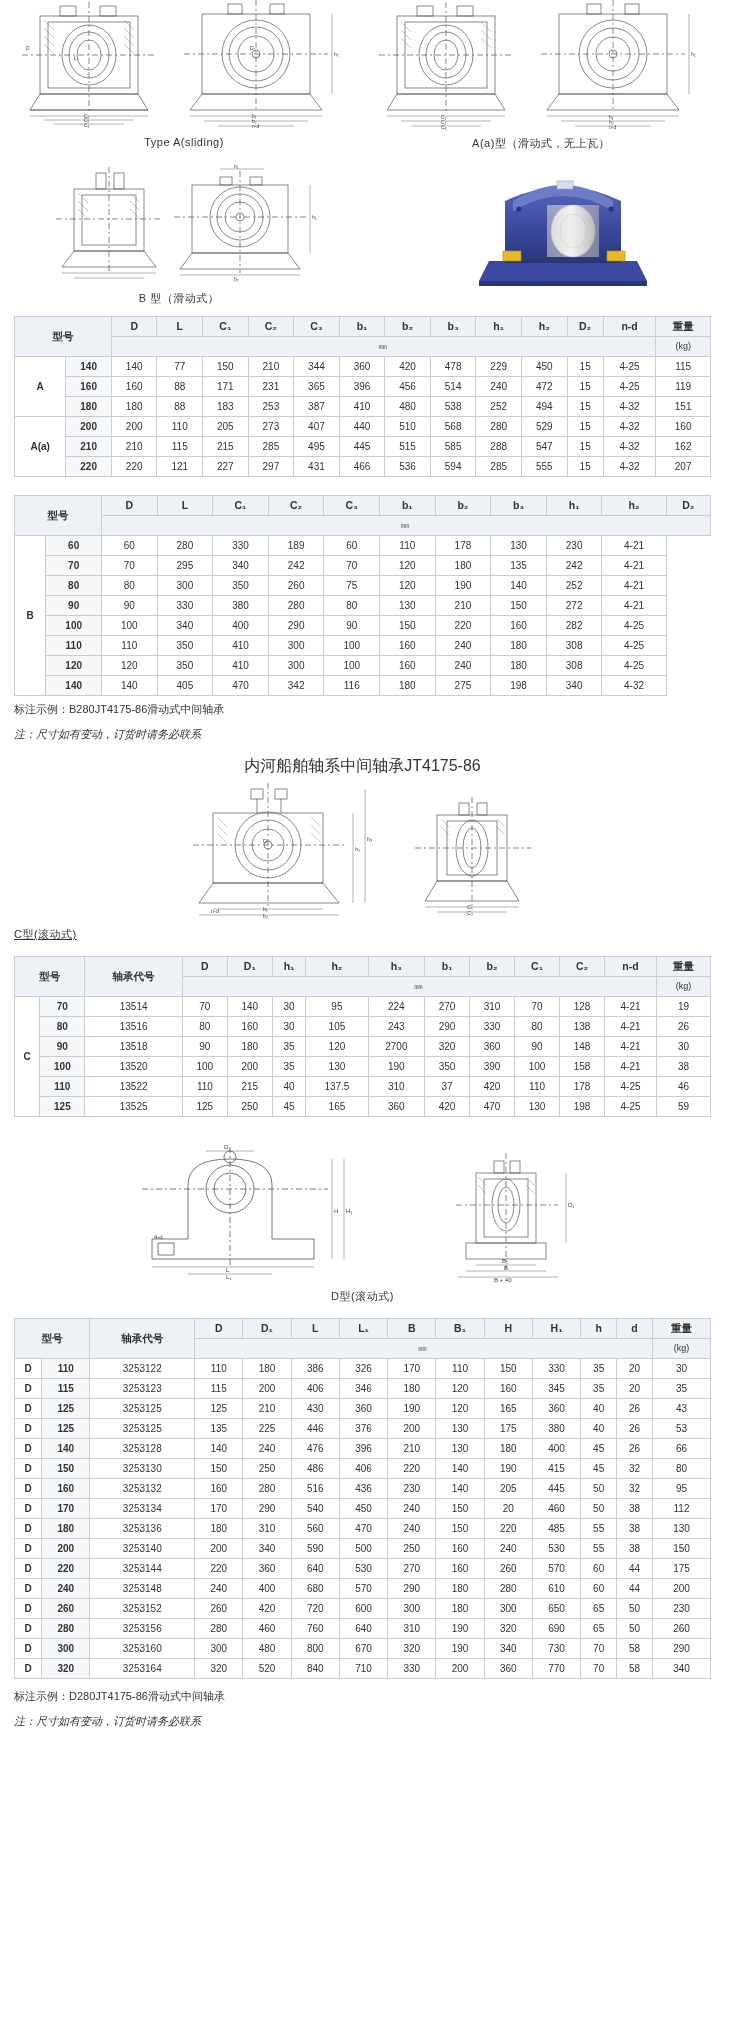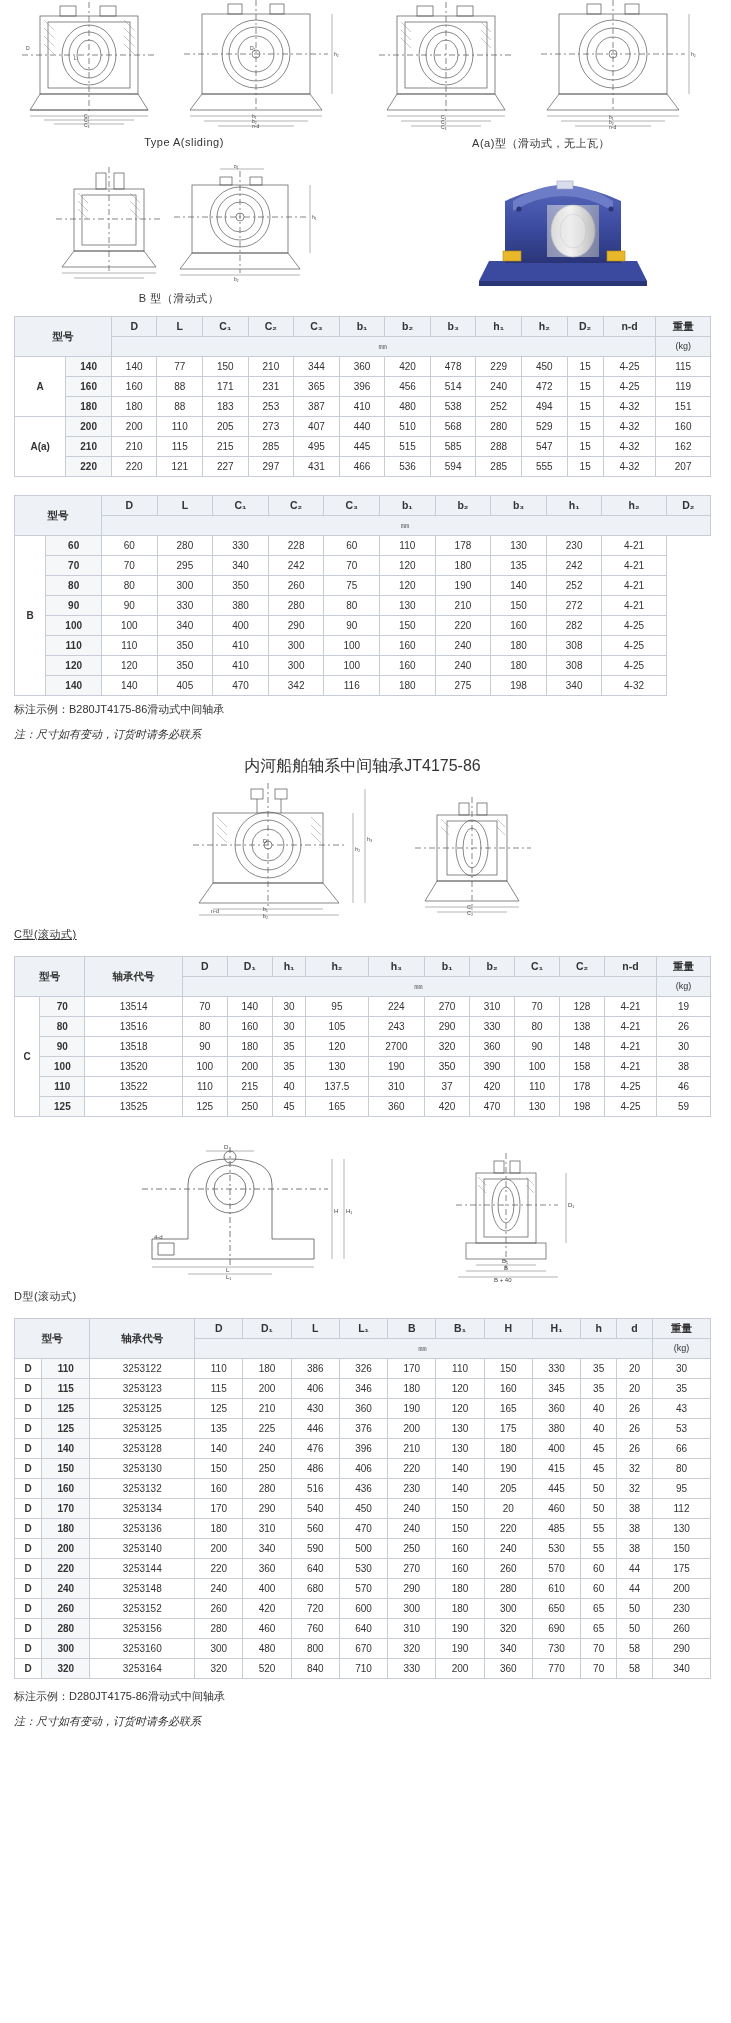--- a/index.html
+++ b/index.html
@@ -430,21 +430,21 @@
         <th colspan="11" class="sub unitline">㎜</th>
       </tr>
     </thead>
     <tbody>
       <tr>
         <td class="grouplabel" rowspan="8">B</td>
         <td class="rowlabel">60</td>
         <td>60</td>
         <td>280</td>
         <td>330</td>
-        <td>228</td>
+        <td>189</td>
         <td>60</td>
         <td>110</td>
         <td>178</td>
         <td>130</td>
         <td>230</td>
         <td>4-21</td>
       </tr>
       <tr>
         <td class="rowlabel">70</td>
         <td>70</td>
@@ -782,21 +782,21 @@
         </g>
       </g>
       <g font-size="6" fill="#444" font-family="'Liberation Sans',sans-serif">
         <text x="84" y="120">B₁</text>
         <text x="86" y="127">B</text>
         <text x="76" y="139">B + 40</text>
         <text x="150" y="64">D₁</text>
       </g>
     </svg>
   </div>
-  <div class="draw-caption" style="">D型(滚动式)</div>
+  <div class="draw-caption" style="text-align:center;">D型(滚动式)</div>
 
   <table class="spec" style="margin-top:14px;">
     <thead>
       <tr>
         <th colspan="2" rowspan="2">型号</th>
         <th rowspan="2">轴承代号</th>
         <th>D</th>
         <th>D₁</th>
         <th>L</th>
         <th>L₁</th>

